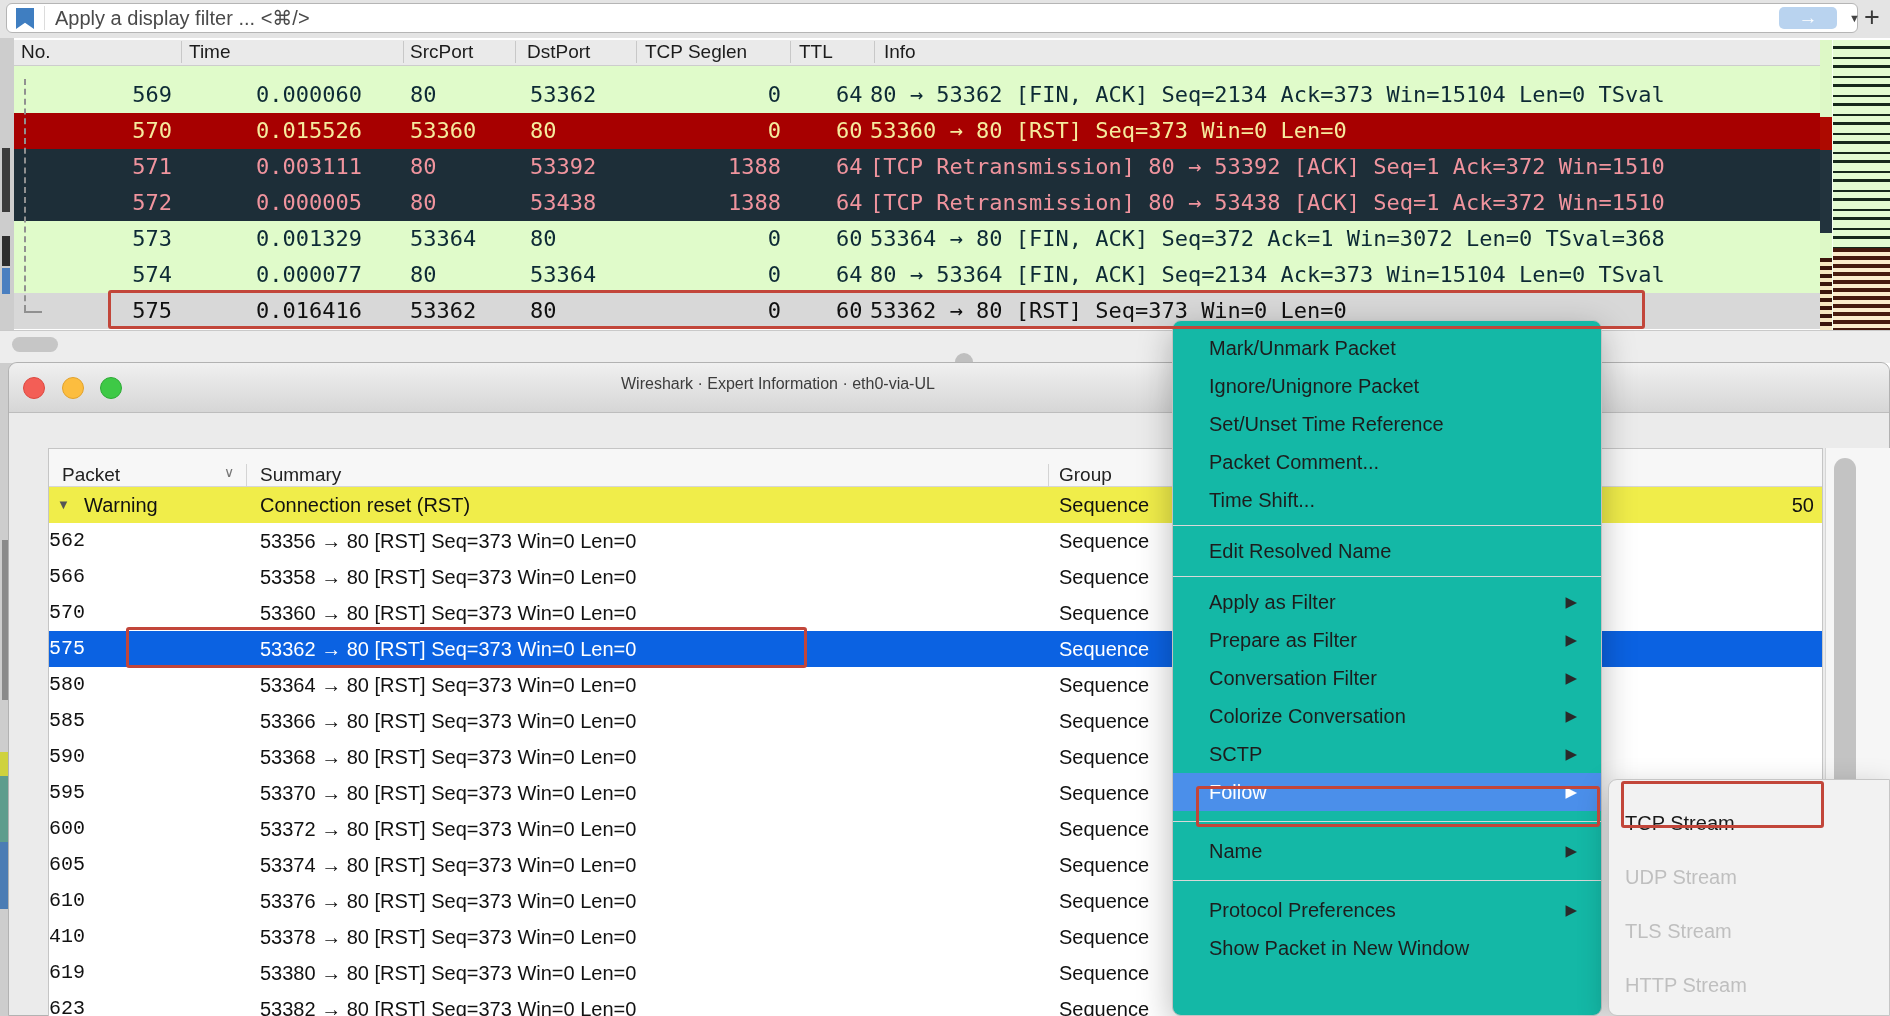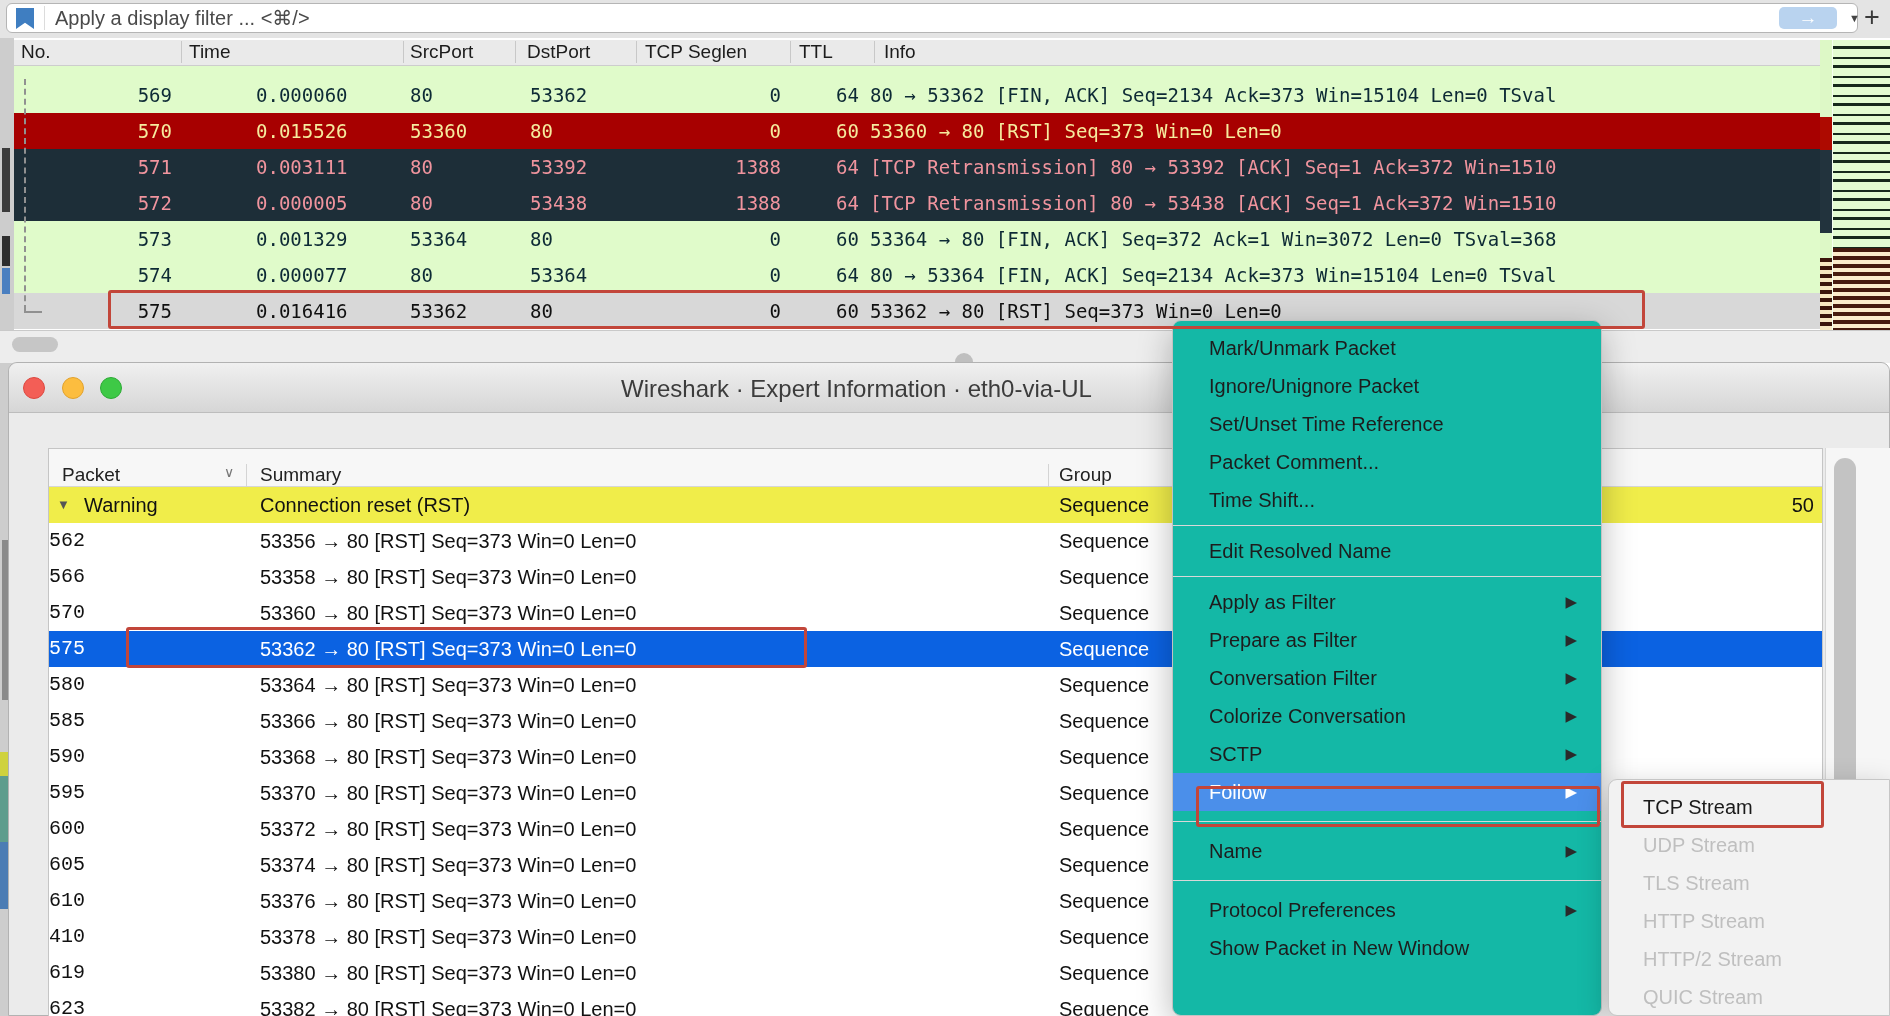--- a/index.html
+++ b/index.html
@@ -26,21 +26,21 @@
              border-radius:5px;text-align:center;line-height:21px;color:#fff;font-size:19px;font-weight:bold;}
   .caret{position:absolute;left:1842px;top:8px;font-size:11px;color:#444;}
   .plus-btn{left:1864px;top:2px;font-size:27px;color:#3a3a3a;z-index:2;}
 
   
   .pl-header{left:14px;top:40px;width:1806px;height:26px;background:#eaeaea;
              border-bottom:1px solid #cdcdcd;z-index:2;font-size:19px;color:#1c1c1c;}
   .pl-header span{position:absolute;top:1px;}
   .hsep{position:absolute;top:2px;width:1px;height:22px;background:#c8c8c8;}
   .pl-rows{left:14px;top:66px;width:1806px;height:264px;z-index:2;background:#fff;
-           font-family:"DejaVu Sans Mono","Liberation Mono",monospace;font-size:19px;}
+           font-family:"DejaVu Sans Mono","Liberation Mono",monospace;font-size:22px;}
   .prow{position:relative;height:36px;line-height:36px;white-space:nowrap;}
   .prow.partial{height:11px;}
   .prow span{position:absolute;top:0;}
   .c-no{left:0;width:158px;text-align:right;}
   .c-time{left:242px;}
   .c-src{left:396px;}
   .c-dst{left:516px;}
   .c-seg{left:608px;width:159px;text-align:right;}
   .c-ttl{left:822px;}
   .c-info{left:856px;}
@@ -74,21 +74,21 @@
   
   .xwin{left:8px;top:362px;width:1882px;height:654px;background:#ebebeb;border:1px solid #b2b2b2;
         border-radius:9px 9px 0 0;z-index:10;}
   .titlebar{position:absolute;left:0;top:0;width:100%;height:50px;
             background:linear-gradient(#f0f0f0,#d6d6d6);border-bottom:1px solid #bdbdbd;
             border-radius:9px 9px 0 0;}
   .light{position:absolute;top:14px;width:22px;height:22px;border-radius:50%;}
   .l-red{left:14px;background:#f35e56;border:1px solid #dd4840;}
   .l-yel{left:53px;background:#fcbd3f;border:1px solid #e2a22c;}
   .l-grn{left:91px;background:#3ec946;border:1px solid #2dab36;}
-  .xtitle{position:absolute;left:612px;top:12px;font-size:24px;color:#3c3c3c;white-space:nowrap;}
+  .xtitle{position:absolute;left:612px;top:12px;font-size:16px;color:#3c3c3c;white-space:nowrap;}
   .xtable{position:absolute;left:39px;top:85px;width:1775px;height:569px;background:#fff;
           border:1px solid #c5c5c5;overflow:hidden;}
   .xhead{position:relative;height:38px;background:#f7f7f7;border-bottom:1px solid #d6d6d6;
          font-size:19px;color:#222;}
   .xhead span{position:absolute;top:15px;}
   .xhsep{position:absolute;top:6px;width:1px;height:26px;background:#d4d4d4;}
   .xrow{position:relative;height:36px;line-height:36px;font-size:20px;color:#111;white-space:nowrap;}
   .xrow span{position:absolute;top:0;}
   .x-num{left:0;width:136px;text-align:left;font-family:Liberation Mono, monospace;}
   .x-tri{left:8px;font-size:13px;color:#555;}
@@ -109,21 +109,21 @@
   .mi .sub-arrow{position:absolute;right:24px;top:0;font-size:15px;color:#2a2a2a;}
   .mi.hl{background:#4b8fea;color:#fff;}
   .mi.hl .sub-arrow{color:#fff;}
   .msep{height:1px;background:#d8d8d8;margin:6px 0;}
   .msep.lg{margin:10px 0;}
 
   
   .submenu{left:1608px;top:779px;width:282px;height:237px;background:#f2f2f2;
            border:1px solid #c6c6c6;border-radius:9px 0 0 9px;
            box-shadow:0 10px 30px rgba(0,0,0,.25);z-index:31;padding-top:8px;}
-  .smi{height:38px;line-height:38px;padding-left:34px;font-size:20px;color:#bfbfbf;}
+  .smi{height:38px;line-height:38px;padding-left:16px;font-size:20px;color:#bfbfbf;margin-top:16px;}
   .smi.on{color:#1a1a1a;}
 
   
   .redbox{border:3px solid #c2463a;border-radius:3px;z-index:60;}
 </style>
 </head>
 <body>
 
 <div id="root">
 

